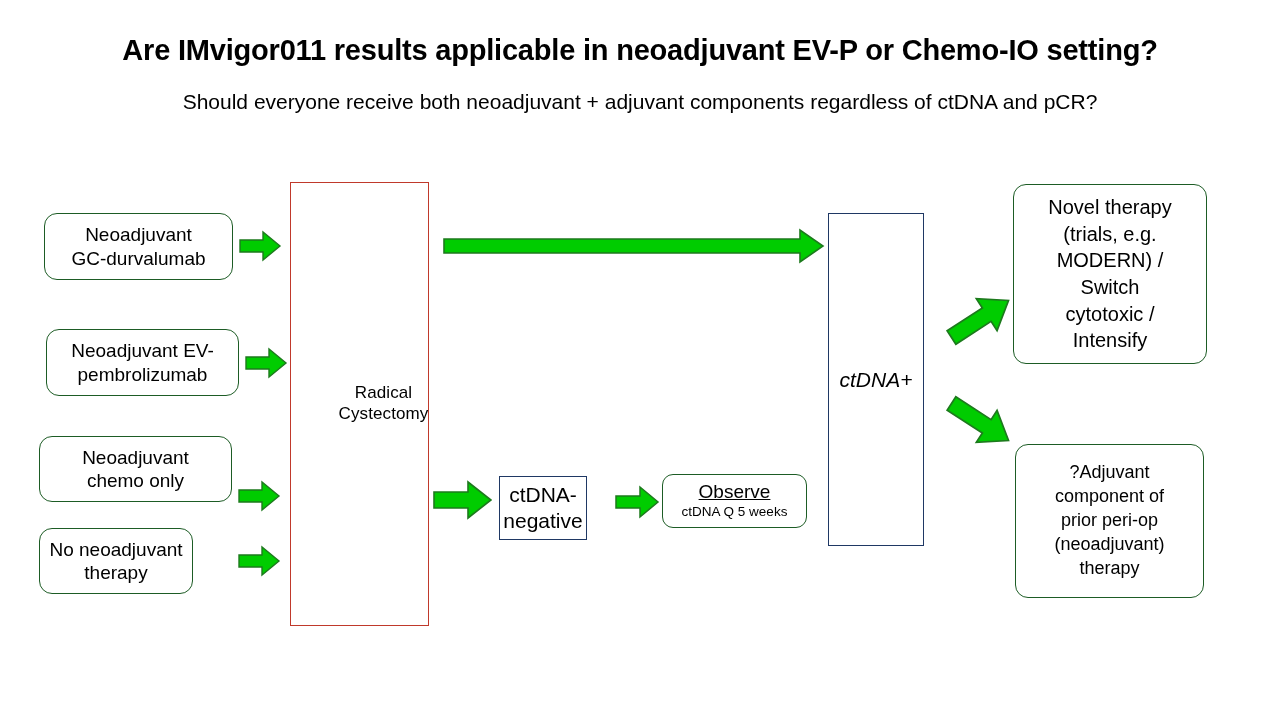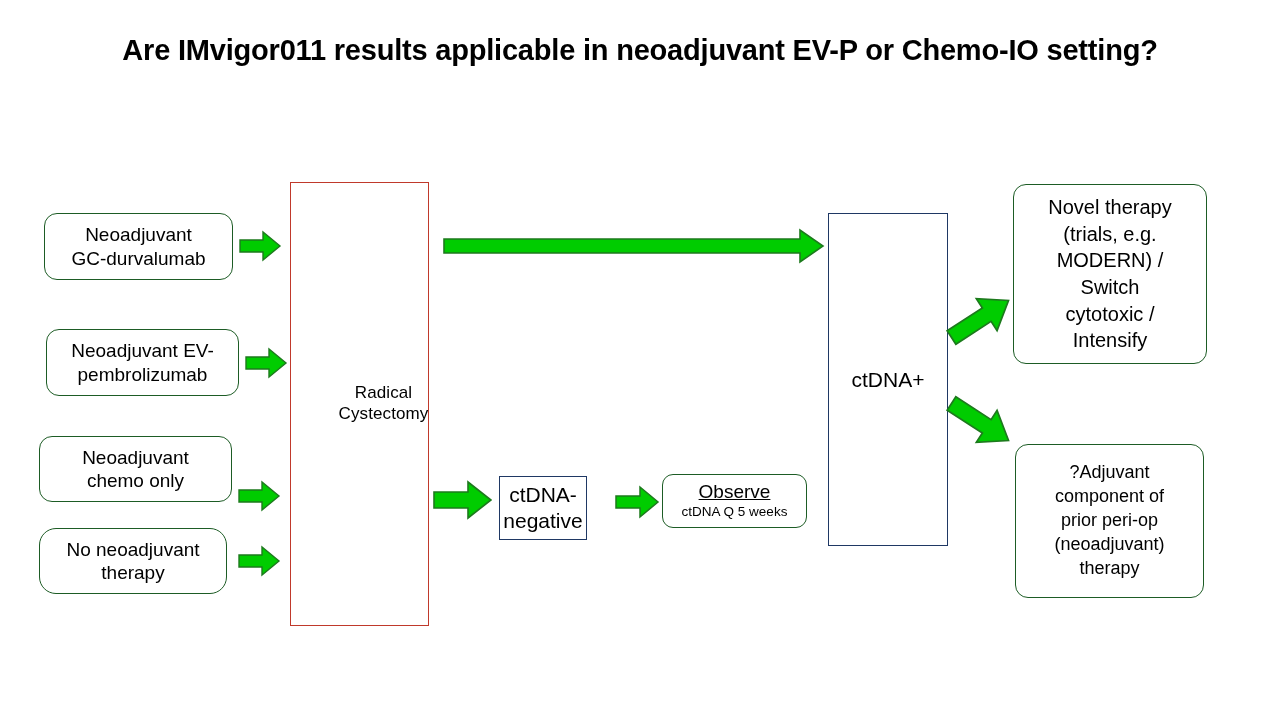--- a/index.html
+++ b/index.html
@@ -73,35 +73,35 @@
   .node-red {
     border: 1.6px solid #c0392b;
     border-radius: 0;
     padding-left: 48px;
   }
 
   
   #box-neo-gc        { left: 44px;  top: 197px; width: 189px; height: 67px; }
   #box-neo-ev        { left: 46px;  top: 313px; width: 193px; height: 67px; }
   #box-neo-chemo     { left: 39px;  top: 420px; width: 193px; height: 66px; }
-  #box-no-neo        { left: 39px;  top: 512px; width: 188px; height: 66px; border-radius: 17px; }
+  #box-no-neo        { left: 39px;  top: 512px; width: 154px; height: 66px; }
 
   #box-cystectomy    { left: 290px; top: 166px; width: 139px; height: 444px;
                        font-size: 17px; letter-spacing: 0.1px; }
 
   #box-ctdna-neg     { left: 499px; top: 452px; width: 88px; height: 64px;
                        font-size: 21px; margin-top: 8px; }
 
   #box-observe       { left: 662px; top: 458px; width: 145px; height: 54px;
                        border-radius: 11px; }
   #box-observe .line-main { font-size: 19px; line-height: 1.1; text-decoration: underline; }
   #box-observe .line-sub  { font-size: 13.5px; line-height: 1.2; margin-top: 1px; }
 
-  #box-ctdna-pos     { left: 828px; top: 197px; width: 120px; height: 333px;
-                       font-size: 21px; }
+  #box-ctdna-pos     { left: 828px; top: 197px; width: 96px; height: 333px;
+                       font-size: 21px; font-style: italic; }
 
   #box-novel         { left: 1013px; top: 168px; width: 194px; height: 180px;
                        font-size: 20px; line-height: 1.33; }
   #box-adjuvant      { left: 1015px; top: 428px; width: 189px; height: 154px;
                        font-size: 18px; line-height: 1.33; }
 
   
   .arrow {
     position: absolute;
   }
@@ -116,20 +116,21 @@
   #arrow-long { left: 443px; top: 212px; }
   #arrow-up  { left: 942px; top: 275px; }
   #arrow-down{ left: 942px; top: 378px; }
 </style>
 </head>
 <body>
 
 <div id="slide">
 
   <div class="title">Are IMvigor011 results applicable in neoadjuvant EV-P or Chemo-IO setting?</div>
+  <div class="subtitle">Should everyone receive both neoadjuvant + adjuvant components regardless of ctDNA and pCR?</div>
 
   <div class="node node-green" id="box-neo-gc">
     <span>Neoadjuvant</span>
     <span>GC-durvalumab</span>
   </div>
 
   <div class="node node-green" id="box-neo-ev">
     <span>Neoadjuvant EV-</span>
     <span>pembrolizumab</span>
   </div>

